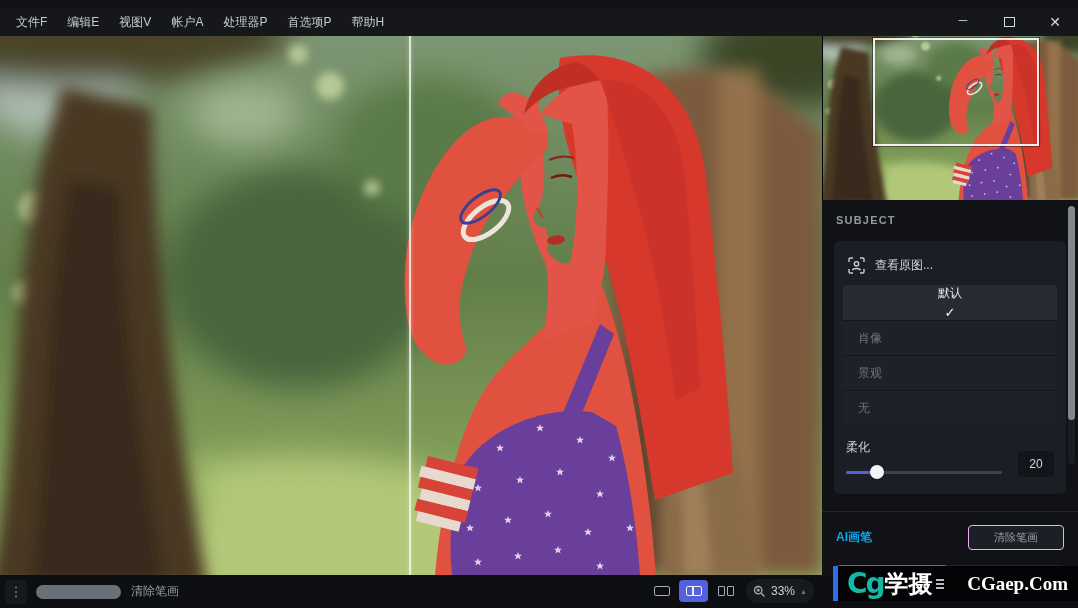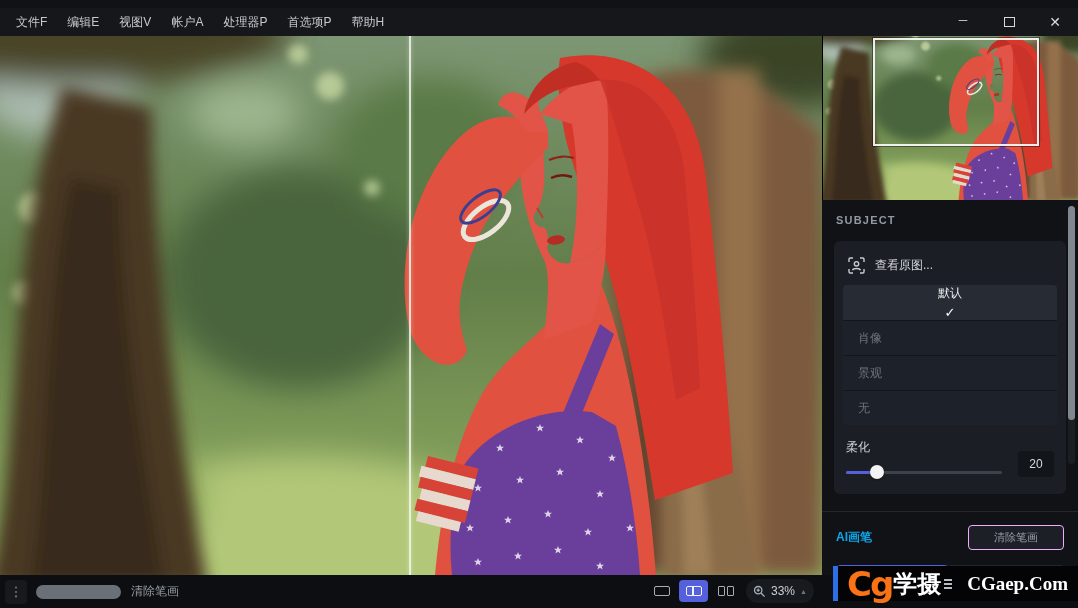--- a/index.html
+++ b/index.html
@@ -73,21 +73,21 @@
   .vm-sbs{display:flex;gap:2px;}
   .vm-sbs i{display:block;width:7px;height:10px;border:1.5px solid #a7adb5;border-radius:1px;}
   .zoom-ctl{position:absolute;left:746px;top:4px;width:68px;height:24px;background:#171a1f;border-radius:12px;display:flex;align-items:center;gap:5px;padding:0 7px;cursor:pointer;}
   .zoom-text{font-size:12px;color:#ccd0d5;}
   .zoom-arrow{margin-left:auto;font-size:7px;color:#6f757e;}
 
   
   .watermark{position:absolute;left:833px;top:566px;width:245px;height:35px;display:flex;align-items:stretch;z-index:10;}
   .wm-bar{width:5px;background:#2e6fe8;}
   .wm-body{flex:1;background:#040406;display:flex;align-items:center;padding:0 10px 0 9px;}
-  .wm-logo-latin{color:#f97316;font-weight:bold;font-size:34px;letter-spacing:-2px;font-family:"DejaVu Sans",sans-serif;}
+  .wm-logo-latin{color:#14b8a6;font-weight:bold;font-size:28px;letter-spacing:-2px;font-family:"DejaVu Sans",sans-serif;}
   .wm-logo-cn{color:#fff;font-weight:bold;font-size:24px;margin-left:1px;font-family:"Liberation Sans",sans-serif;}
   .wm-fineprint{display:flex;flex-direction:column;gap:2px;margin-left:3px;}
   .wm-fineprint i{display:block;width:8px;height:2px;background:#b9bcbf;}
   .wm-site{margin-left:auto;color:#fff;font-weight:bold;font-size:19px;font-family:"Liberation Serif",serif;}
 </style>
 </head>
 <body>
 
 <svg width="0" height="0" style="position:absolute">
   <defs>

